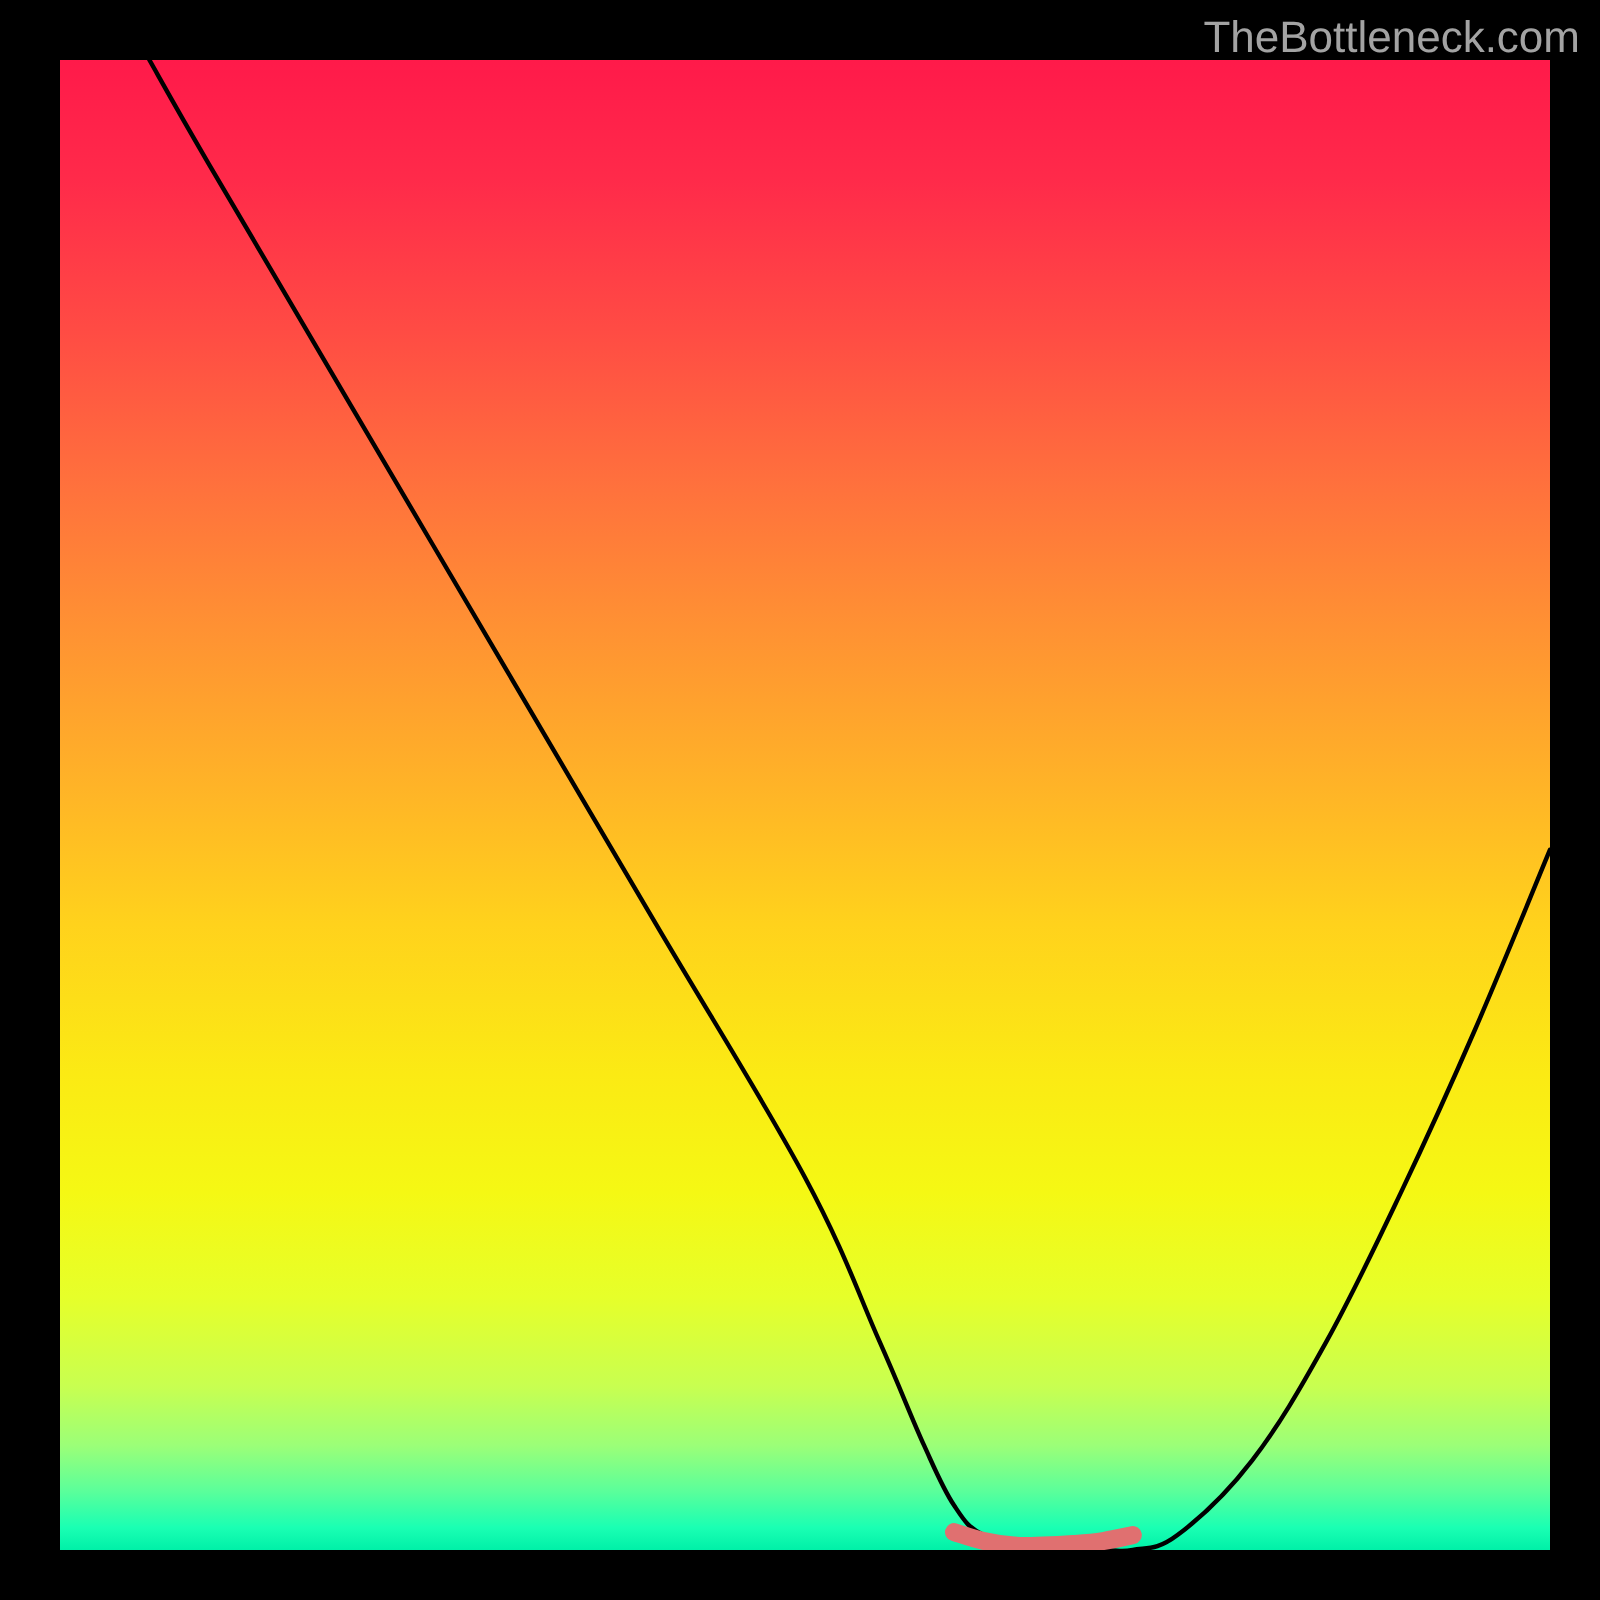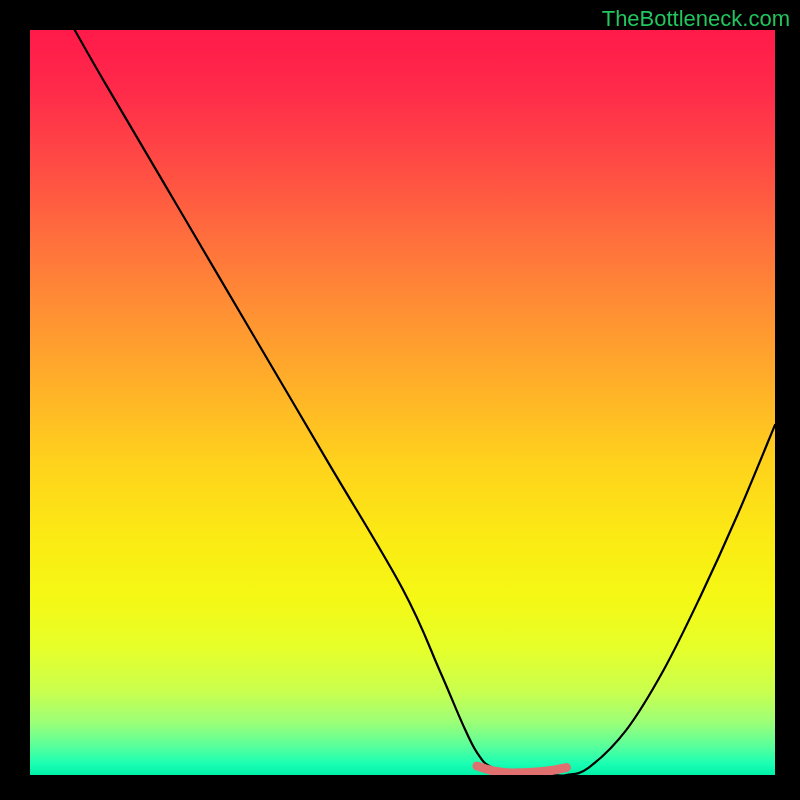--- a/index.html
+++ b/index.html
@@ -1,21 +1,21 @@
 <!DOCTYPE html>
 <html><head>
 <meta charset="utf-8">
 <style>
   * { margin: 0; padding: 0; box-sizing: border-box; }
   body { width: 800px; height: 800px; background: #000; position: relative; font-family: Arial, sans-serif; }
   .watermark {
     position: absolute;
     top: 6px;
     right: 10px;
-    color: #22c55e;
+    color: #a3a3a3;
     font-size: 22px;
     font-weight: 500;
     z-index: 10;
   }
   .plot-area {
     position: absolute;
     left: 30px;
     top: 30px;
     width: 745px;
     height: 745px;

